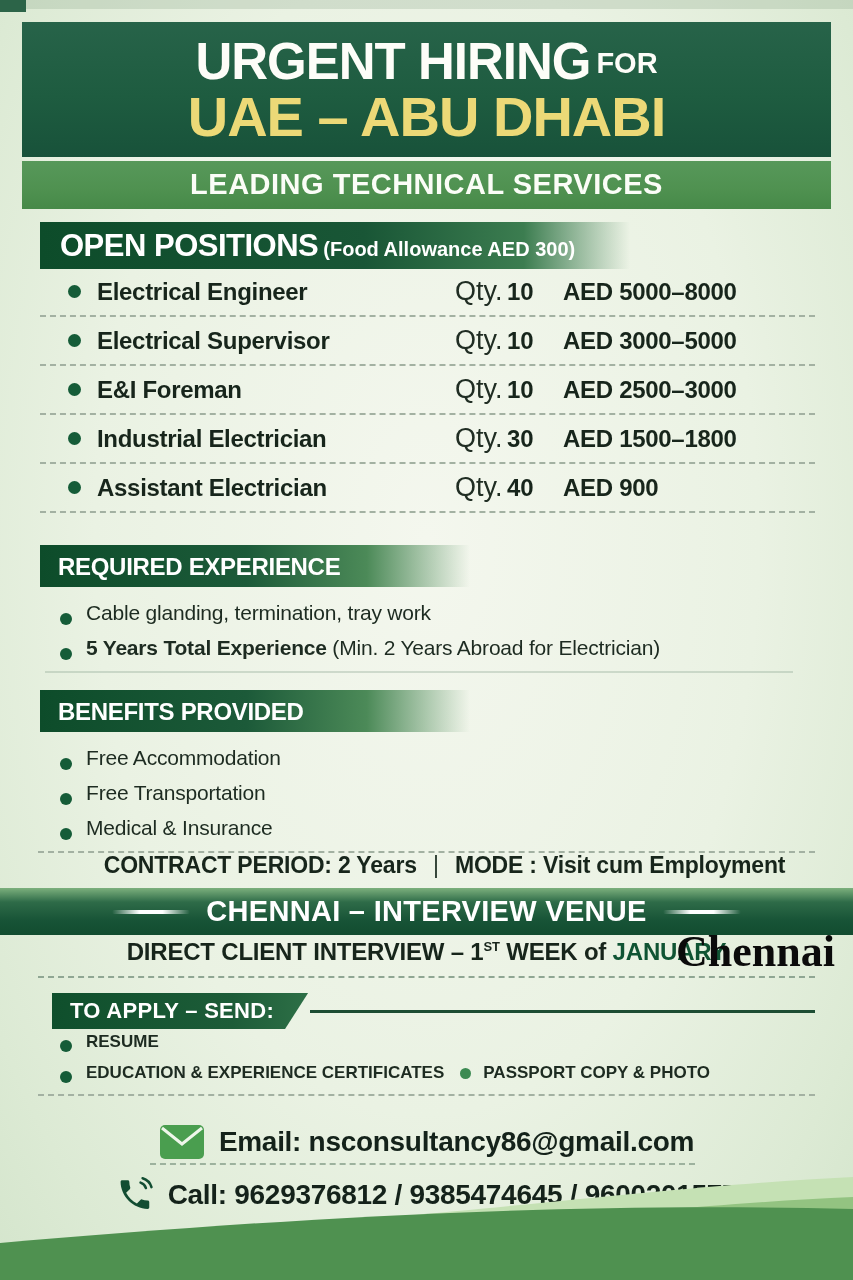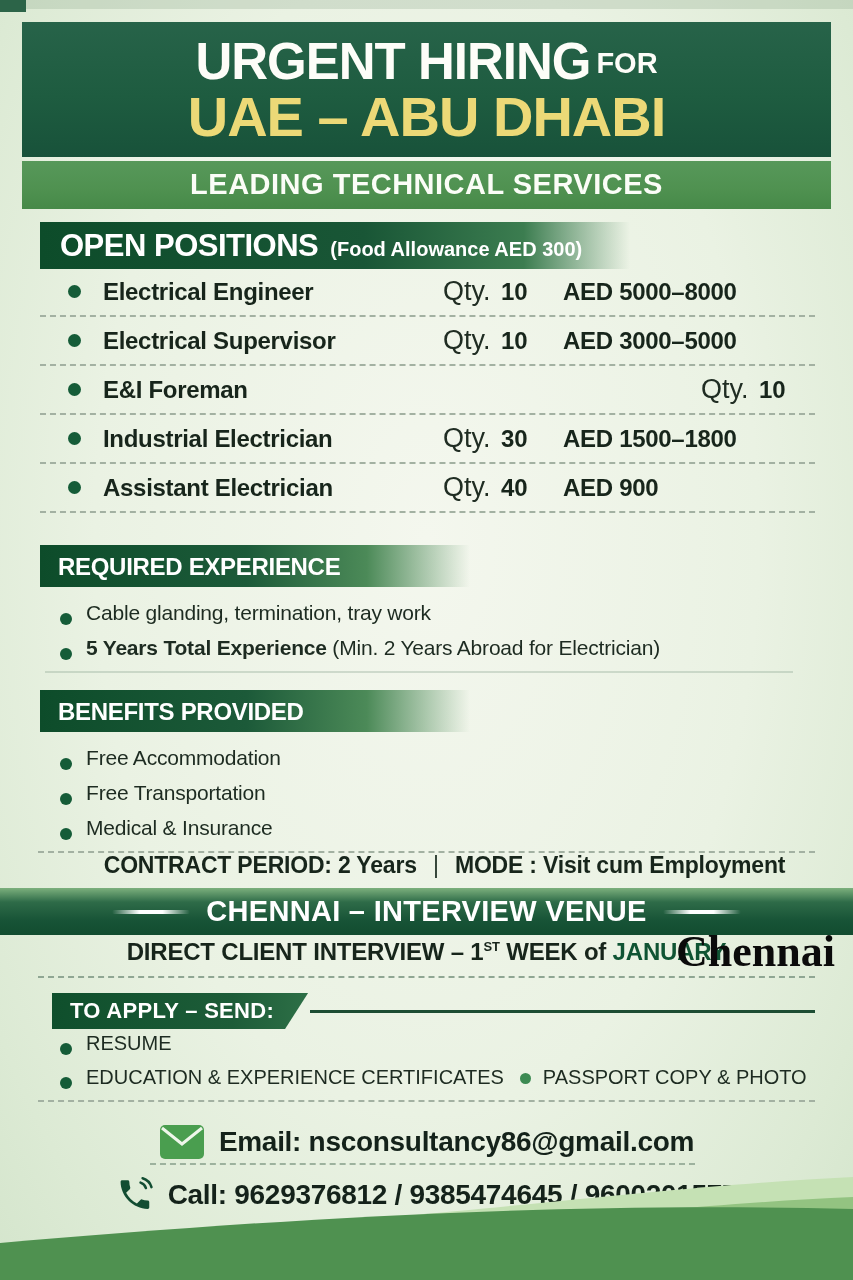--- a/index.html
+++ b/index.html
@@ -30,48 +30,47 @@
   }
 
   
   .band{ color:#ffffff; display:flex; align-items:baseline; }
   .band-open{
     position:absolute; top:222px; left:40px; width:590px; height:47px;
     background:linear-gradient(90deg,#0d4c2a 0%, #195636 55%, #3c7d50 82%, rgba(110,165,115,0) 100%);
     padding:6px 0 0 20px;
   }
   .band-open .band-title{ font-size:31px; font-weight:800; letter-spacing:-0.5px; }
-  .band-open .band-note{ font-size:20px; font-weight:700; margin-left:12px; }
+  .band-open .band-note{ font-size:20px; font-weight:700; margin-left:5px; }
   .band-small{
     height:42px; width:430px; margin-left:40px;
     background:linear-gradient(90deg,#0d4c2a 0%, #1c5a39 48%, #4c8a58 76%, rgba(110,165,115,0) 100%);
     padding:8px 0 0 18px; font-size:24px; font-weight:800; letter-spacing:-0.3px;
   }
 
   
   .rows{ position:absolute; top:268px; left:40px; right:38px; }
   .pos-row{
     display:flex; align-items:center; height:49px;
     border-bottom:2px dashed #a3b1a2;
-    gap:6px;
   }
   .pos-row:last-child{ border-bottom:2px dashed #a3b1a2; }
   .dot{ width:13px; height:13px; border-radius:50%; background:#155c38; margin:0 16px 0 28px; flex:0 0 auto; }
   .pos-title{ font-size:24px; font-weight:700; color:#17251b; flex:1; letter-spacing:-0.3px;}
   .qty-label{ font-size:27px; font-weight:500; width:52px; color:#202d23;}
   .qty-num{ font-size:24px; font-weight:800; width:56px; color:#17251b;}
   .salary{ font-size:24px; font-weight:800; width:252px; color:#17251b; letter-spacing:-0.3px;}
 
   
   .blist{ margin:14px 0 0 60px; }
   .bitem{ display:flex; align-items:flex-end; margin-bottom:11px; }
   .bitem .dot{ margin:0 14px 0 0; width:12px; height:12px;}
   .btext{ font-size:21px; color:#1d2b21; font-weight:500; letter-spacing:-0.2px;}
   .btext b{ font-weight:800; }
-  .caps .btext{ font-weight:400; font-size:20px; letter-spacing:0; }
+  .caps .btext{ font-weight:700; font-size:17px; letter-spacing:0; }
   .inline-dot{ display:inline-block; width:11px; height:11px; border-radius:50%; background:#3c8a52; margin:0 12px 1px 16px; vertical-align:middle;}
 
   .sep-dashed{ border-top:2px dashed #a3b1a2; margin:10px 38px 0 38px; }
   .sep-faint{ border-top:2px solid rgba(140,165,145,.35); margin:8px 60px 0 45px; }
 
   
   .sec-required{ position:absolute; top:545px; left:0; right:0; }
   .sec-benefits{ position:absolute; top:690px; left:0; right:0; }
 
   
@@ -153,20 +152,21 @@
       <span class="pos-title">Electrical Supervisor</span>
       <span class="qty-label">Qty.</span>
       <span class="qty-num">10</span>
       <span class="salary">AED 3000–5000</span>
     </div>
     <div class="pos-row">
       <span class="dot"></span>
       <span class="pos-title">E&amp;I Foreman</span>
       <span class="qty-label">Qty.</span>
       <span class="qty-num">10</span>
+      <span class="salary">AED 2500–3000</span>
     </div>
     <div class="pos-row">
       <span class="dot"></span>
       <span class="pos-title">Industrial Electrician</span>
       <span class="qty-label">Qty.</span>
       <span class="qty-num">30</span>
       <span class="salary">AED 1500–1800</span>
     </div>
     <div class="pos-row">
       <span class="dot"></span>

